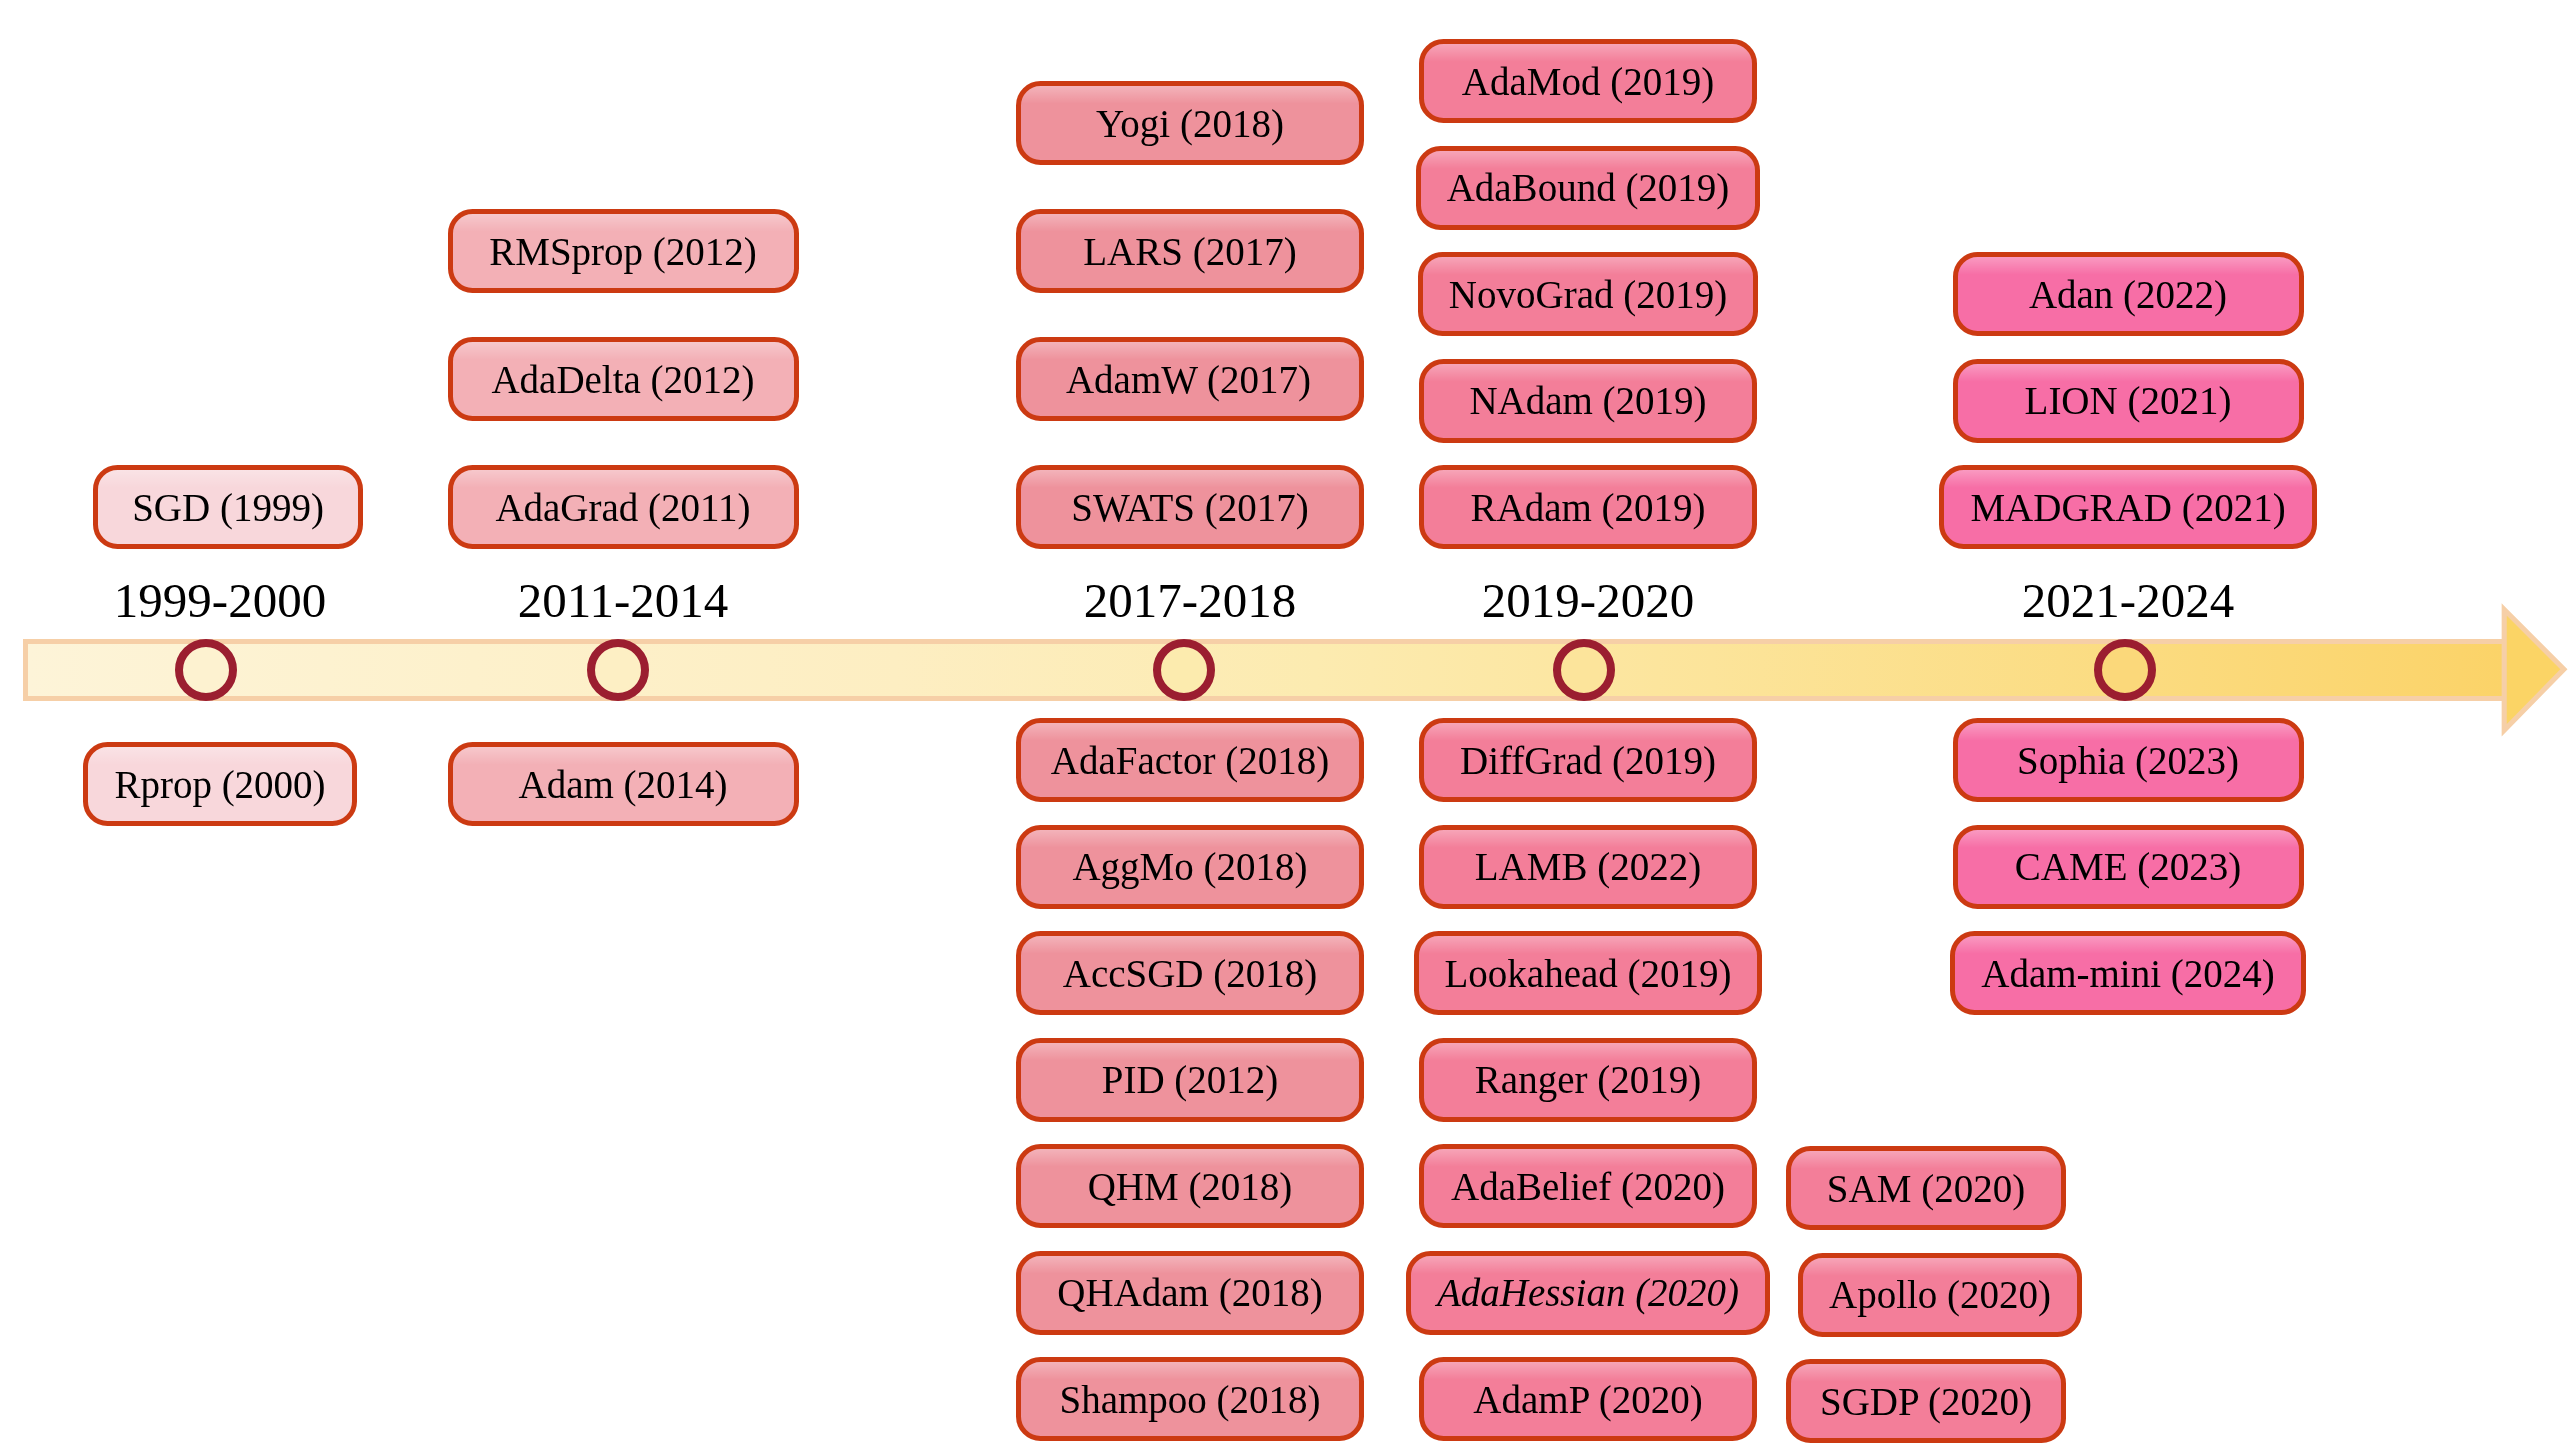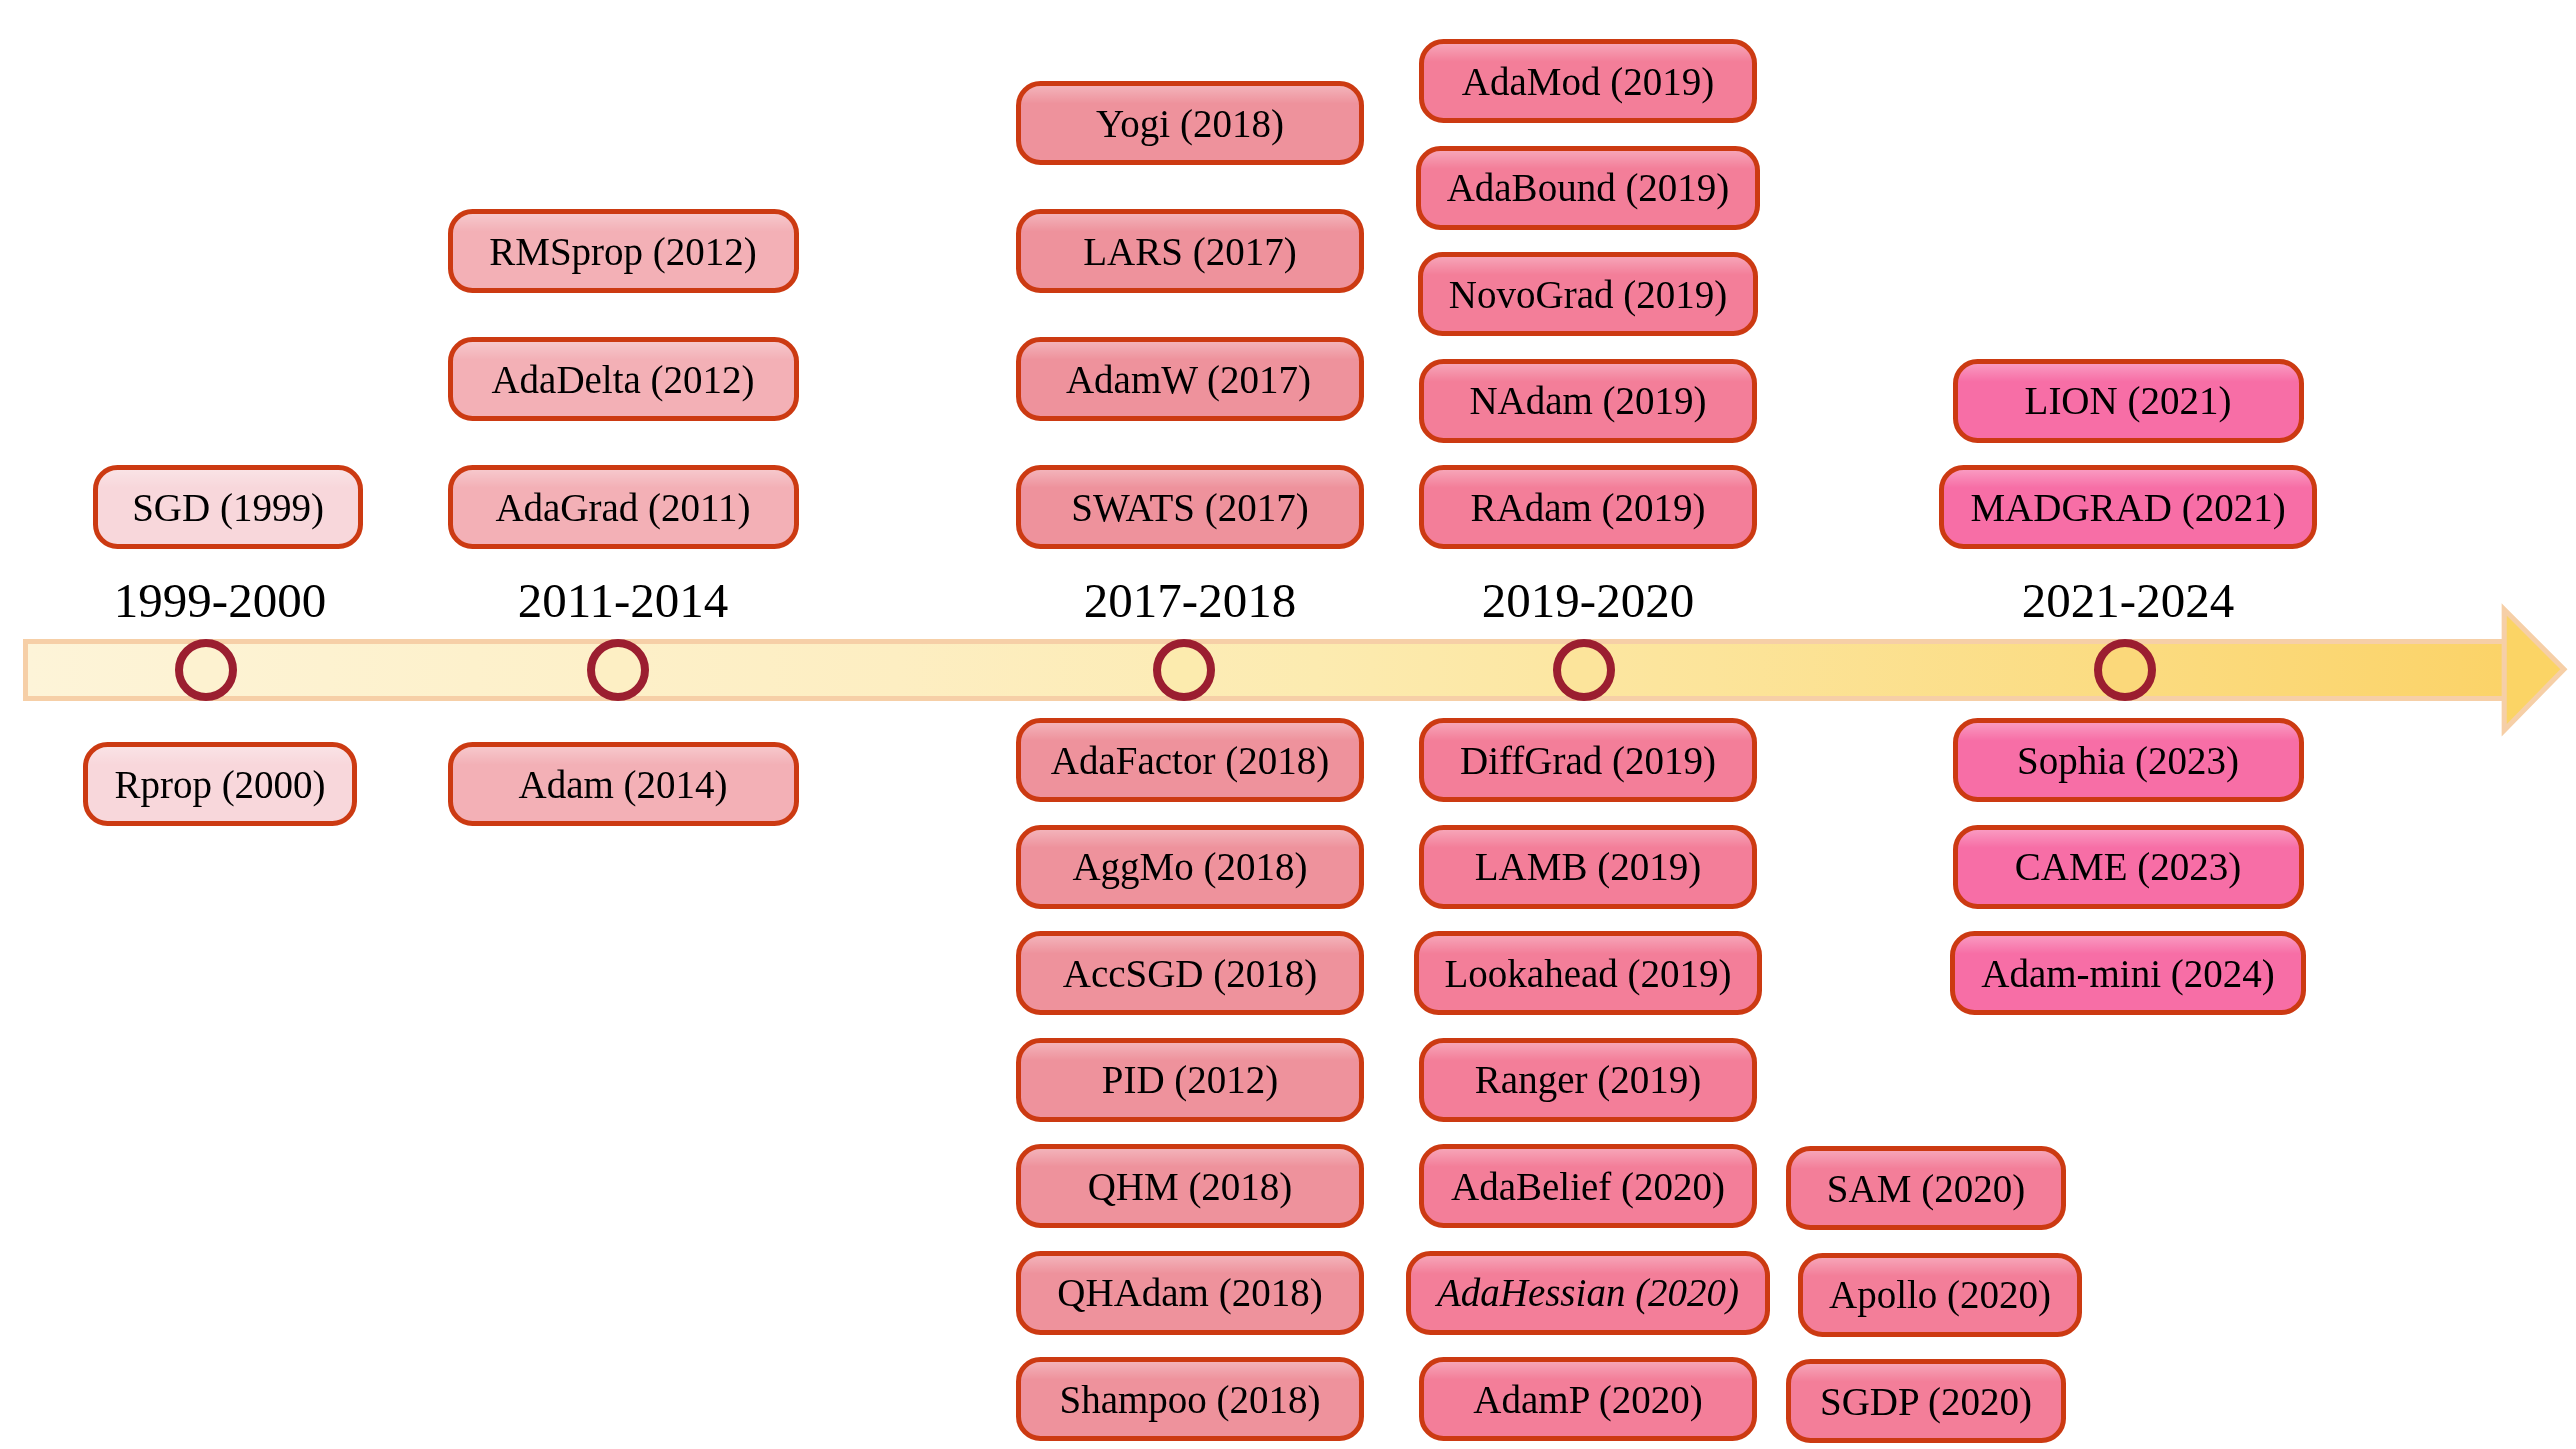--- a/index.html
+++ b/index.html
@@ -178,21 +178,21 @@
       </div>
       <div class="obox" style="background: linear-gradient(rgba(255, 255, 255, 0.3), rgba(255, 255, 255, 0) 24%) rgb(243, 126, 153); min-width: 338px;">
         <span>RAdam (2019)</span>
       </div>
     </div>
     <div class="col below" style="left: 1324px; top: 718px; row-gap: 22.5px;">
       <div class="obox" style="background: linear-gradient(rgba(255, 255, 255, 0.3), rgba(255, 255, 255, 0) 24%) rgb(243, 126, 153); min-width: 338px;">
         <span>DiffGrad (2019)</span>
       </div>
       <div class="obox" style="background: linear-gradient(rgba(255, 255, 255, 0.3), rgba(255, 255, 255, 0) 24%) rgb(243, 126, 153); min-width: 338px;">
-        <span>LAMB (2019)</span>
+        <span>LAMB (2022)</span>
       </div>
       <div class="obox" style="background: linear-gradient(rgba(255, 255, 255, 0.3), rgba(255, 255, 255, 0) 24%) rgb(243, 126, 153); min-width: 338px;">
         <span>Lookahead (2019)</span>
       </div>
       <div class="obox" style="background: linear-gradient(rgba(255, 255, 255, 0.3), rgba(255, 255, 255, 0) 24%) rgb(243, 126, 153); min-width: 338px;">
         <span>Ranger (2019)</span>
       </div>
       <div class="obox" style="background: linear-gradient(rgba(255, 255, 255, 0.3), rgba(255, 255, 255, 0) 24%) rgb(243, 126, 153); min-width: 338px;">
         <span>AdaBelief (2020)</span>
       </div>
@@ -211,20 +211,23 @@
         <span>Apollo (2020)</span>
       </div>
       <div class="obox" style="background: linear-gradient(rgba(255, 255, 255, 0.3), rgba(255, 255, 255, 0) 24%) rgb(243, 126, 153); min-width: 280px;">
         <span>SGDP (2020)</span>
       </div>
     </div>
     <div class="plabel" style="left: 1588px; top: 578px;">2019-2020</div>
     <div class="tcircle" style="left: 1584px; top: 670px; border: 8.4px solid rgb(155, 30, 48); background: rgb(252, 228, 155);"></div>
     <div class="col above" style="left: 1864px; bottom: 900px; row-gap: 22.5px;">
       <div class="obox" style="background: linear-gradient(rgba(255, 255, 255, 0.3), rgba(255, 255, 255, 0) 24%) rgb(247, 110, 166); min-width: 351px;">
+        <span>Adan (2022)</span>
+      </div>
+      <div class="obox" style="background: linear-gradient(rgba(255, 255, 255, 0.3), rgba(255, 255, 255, 0) 24%) rgb(247, 110, 166); min-width: 351px;">
         <span>LION (2021)</span>
       </div>
       <div class="obox" style="background: linear-gradient(rgba(255, 255, 255, 0.3), rgba(255, 255, 255, 0) 24%) rgb(247, 110, 166); min-width: 351px;">
         <span>MADGRAD (2021)</span>
       </div>
     </div>
     <div class="col below" style="left: 1864px; top: 718px; row-gap: 22.5px;">
       <div class="obox" style="background: linear-gradient(rgba(255, 255, 255, 0.3), rgba(255, 255, 255, 0) 24%) rgb(247, 110, 166); min-width: 351px;">
         <span>Sophia (2023)</span>
       </div>

